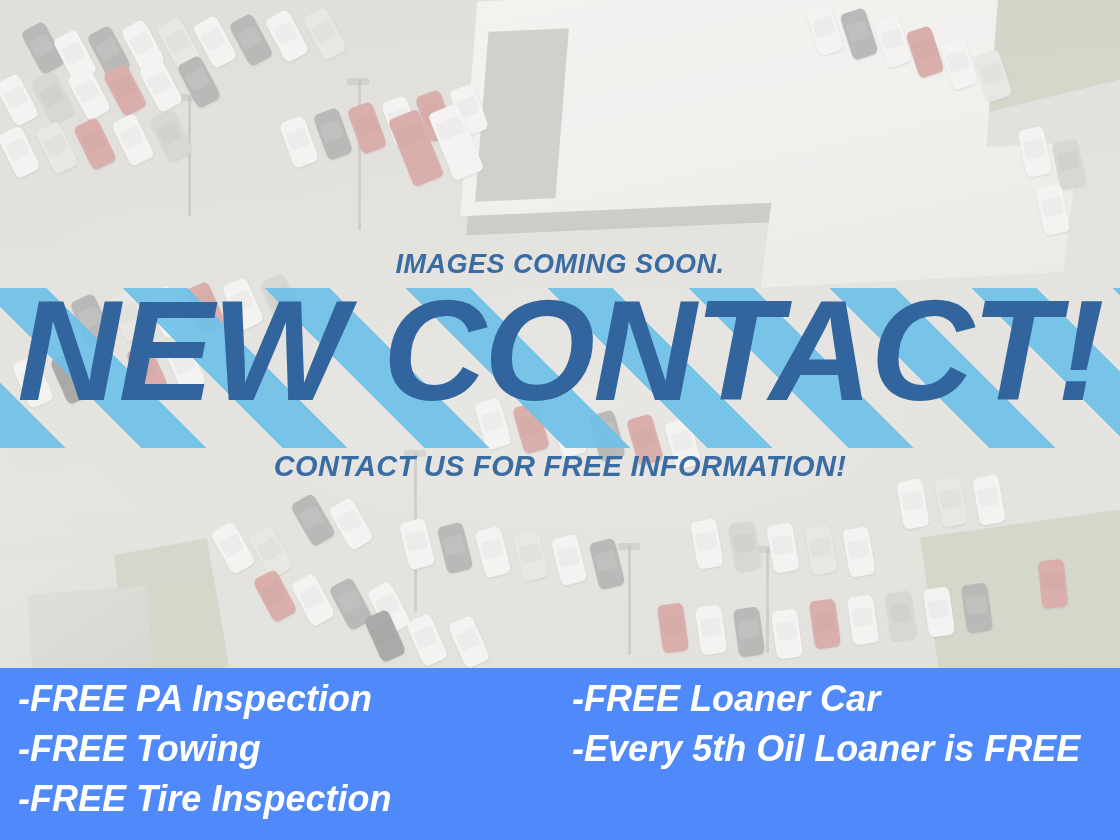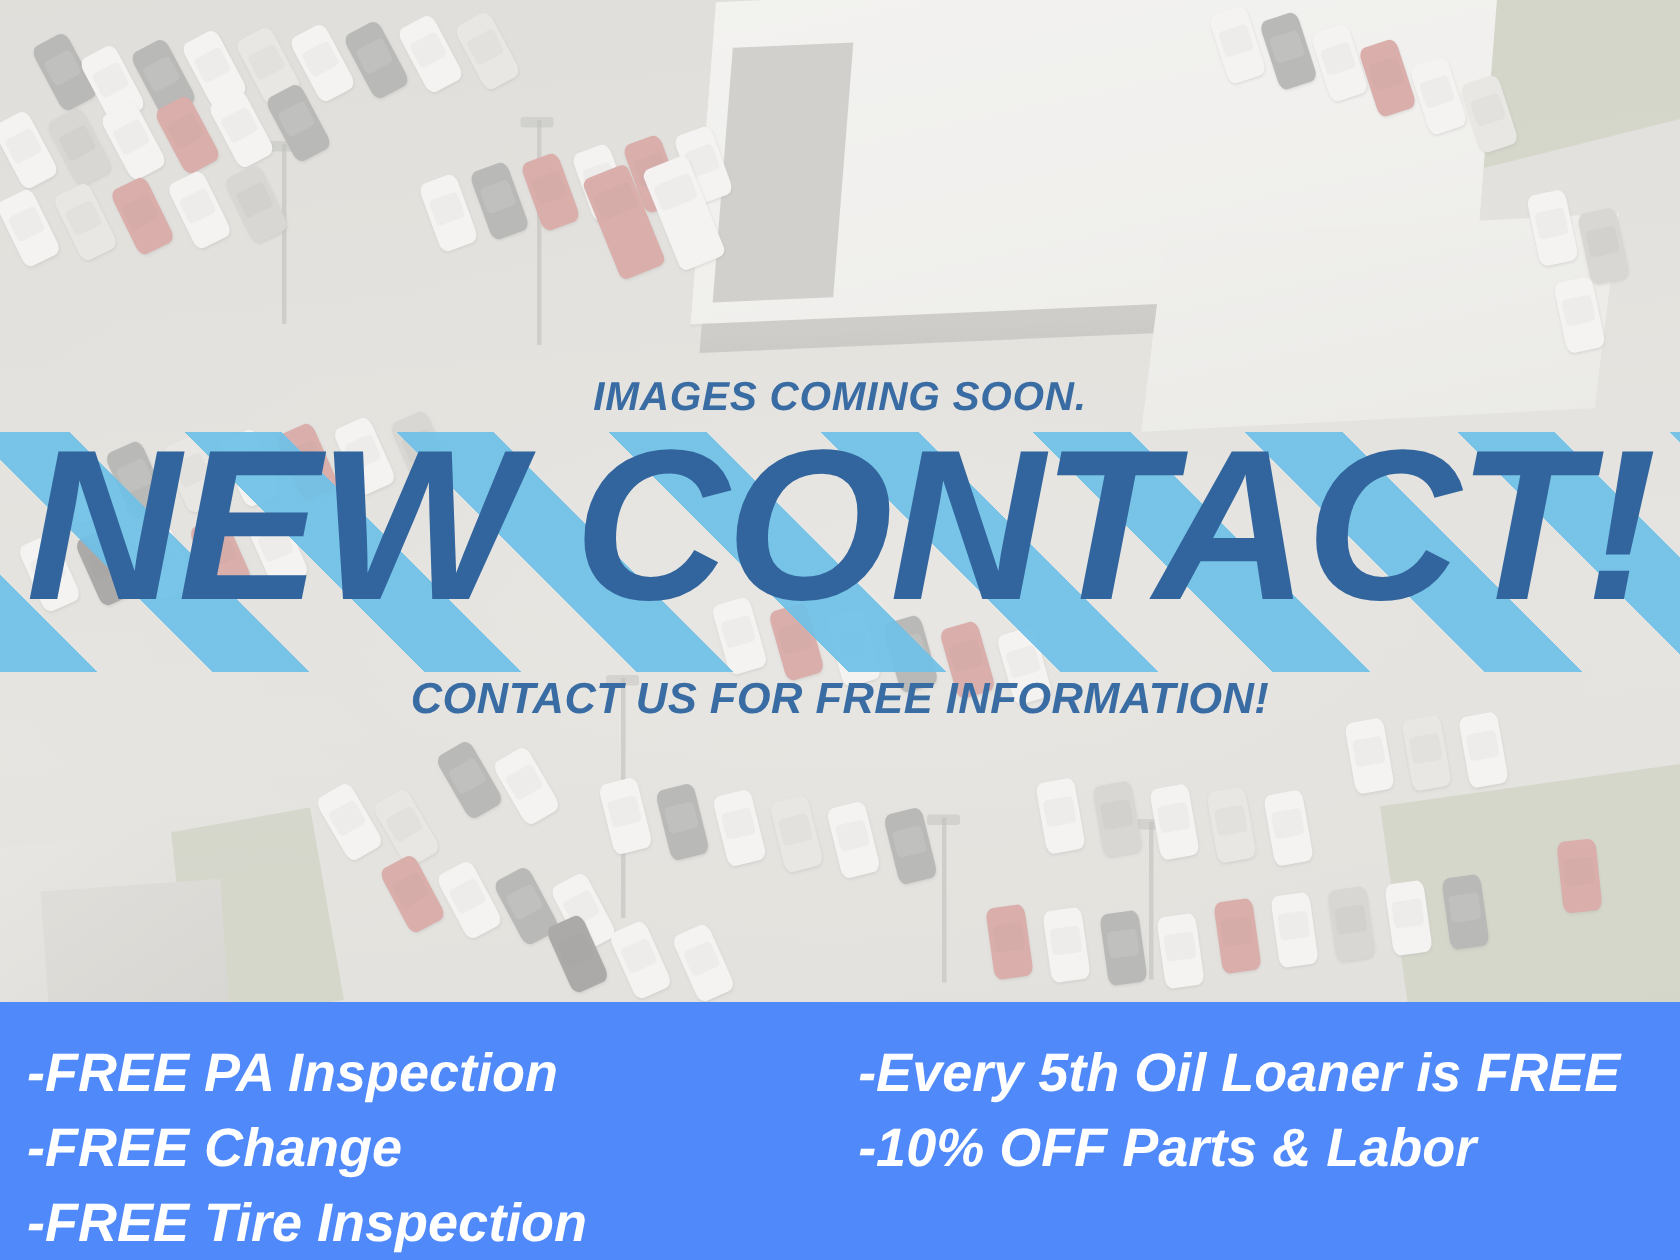--- a/index.html
+++ b/index.html
@@ -209,21 +209,21 @@
     position: absolute;
     left: 0;
     top: 668px;
     width: 1120px;
     height: 172px;
     background: #5089fa;
     display: flex;
   }
   .offers-col {
     position: relative;
-    padding-top: 22px;
+    padding-top: 6px;
   }
   .offers-col.left  { width: 545px; padding-left: 18px; }
   .offers-col.right { width: 557px; padding-left: 18px; }
   .offer-line {
     font-family: "Liberation Sans", sans-serif;
     font-style: italic;
     font-weight: bold;
     font-size: 36px;
     line-height: 50px;
     color: #ffffff;
@@ -372,22 +372,22 @@
 
   <div class="hero-text">
     <div class="coming-soon">IMAGES COMING SOON.</div>
     <div class="headline">NEW CONTACT!</div>
     <div class="contact">CONTACT US FOR FREE INFORMATION!</div>
   </div>
 
   <div class="offers">
     <div class="offers-col left">
       <div class="offer-line">-FREE PA Inspection</div>
-      <div class="offer-line">-FREE Change</div>
+      <div class="offer-line">-FREE Towing</div>
       <div class="offer-line">-FREE Tire Inspection</div>
     </div>
     <div class="offers-col right">
+      <div class="offer-line">-FREE Loaner Car</div>
       <div class="offer-line">-Every 5th Oil Loaner is FREE</div>
-      <div class="offer-line">-10% OFF Parts &amp; Labor</div>
     </div>
   </div>
 
 </div>
 
 </body></html>

